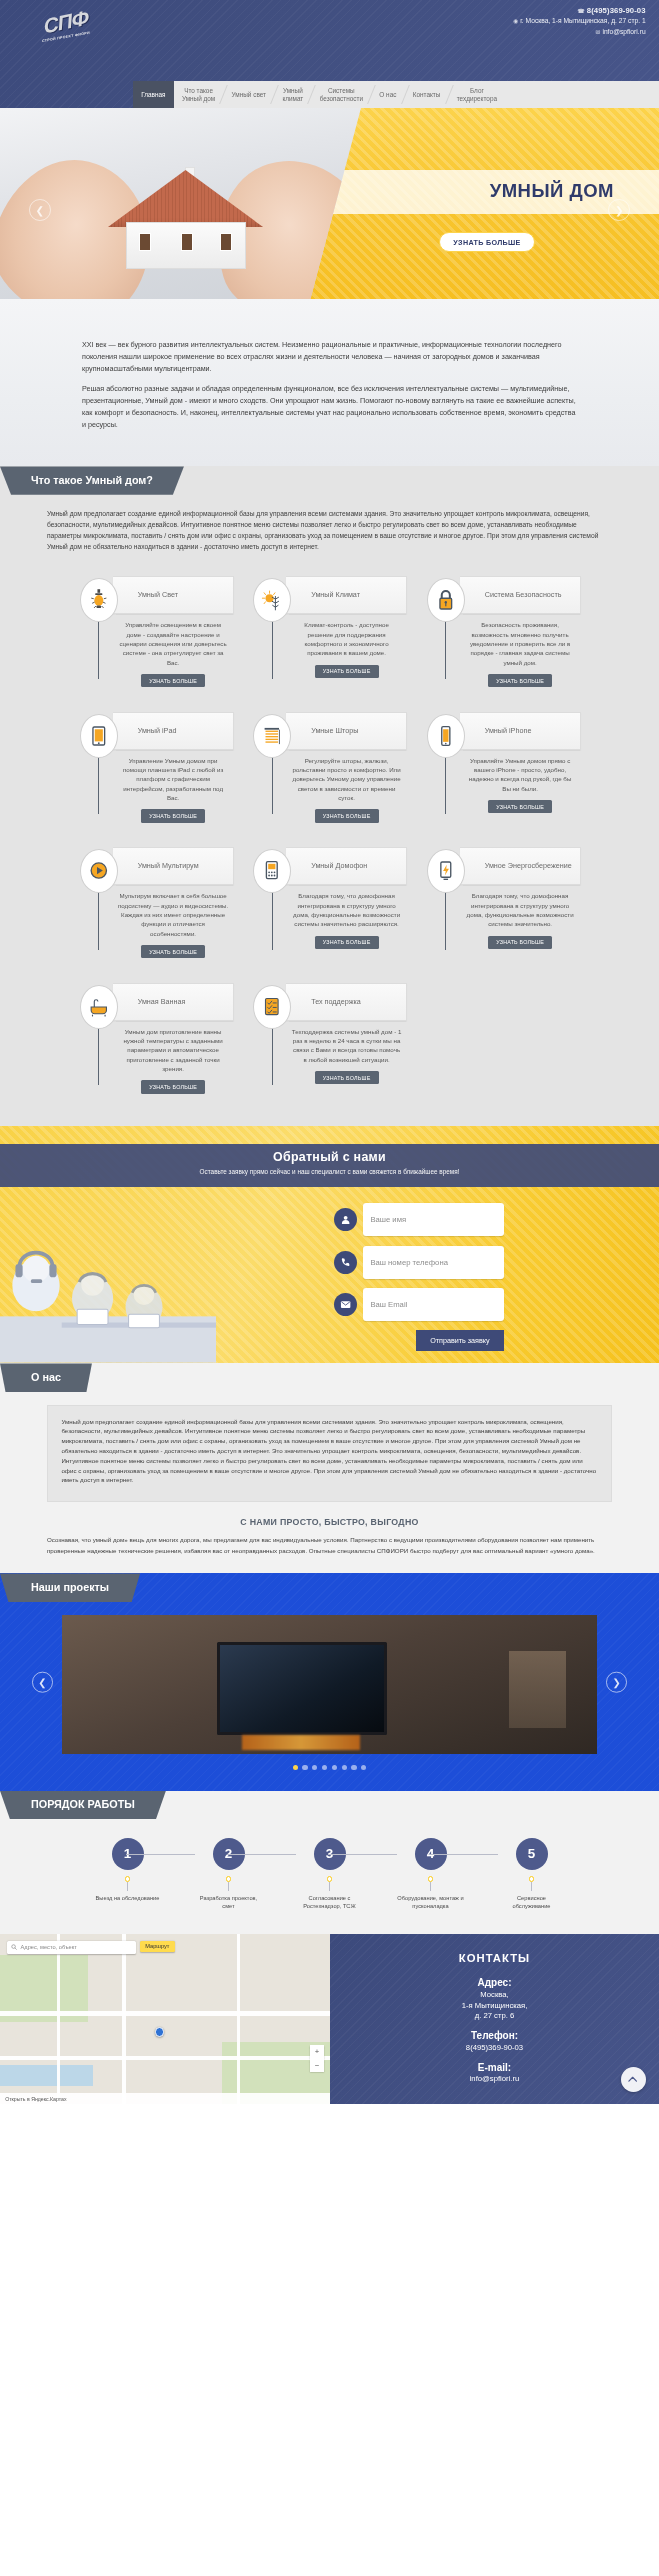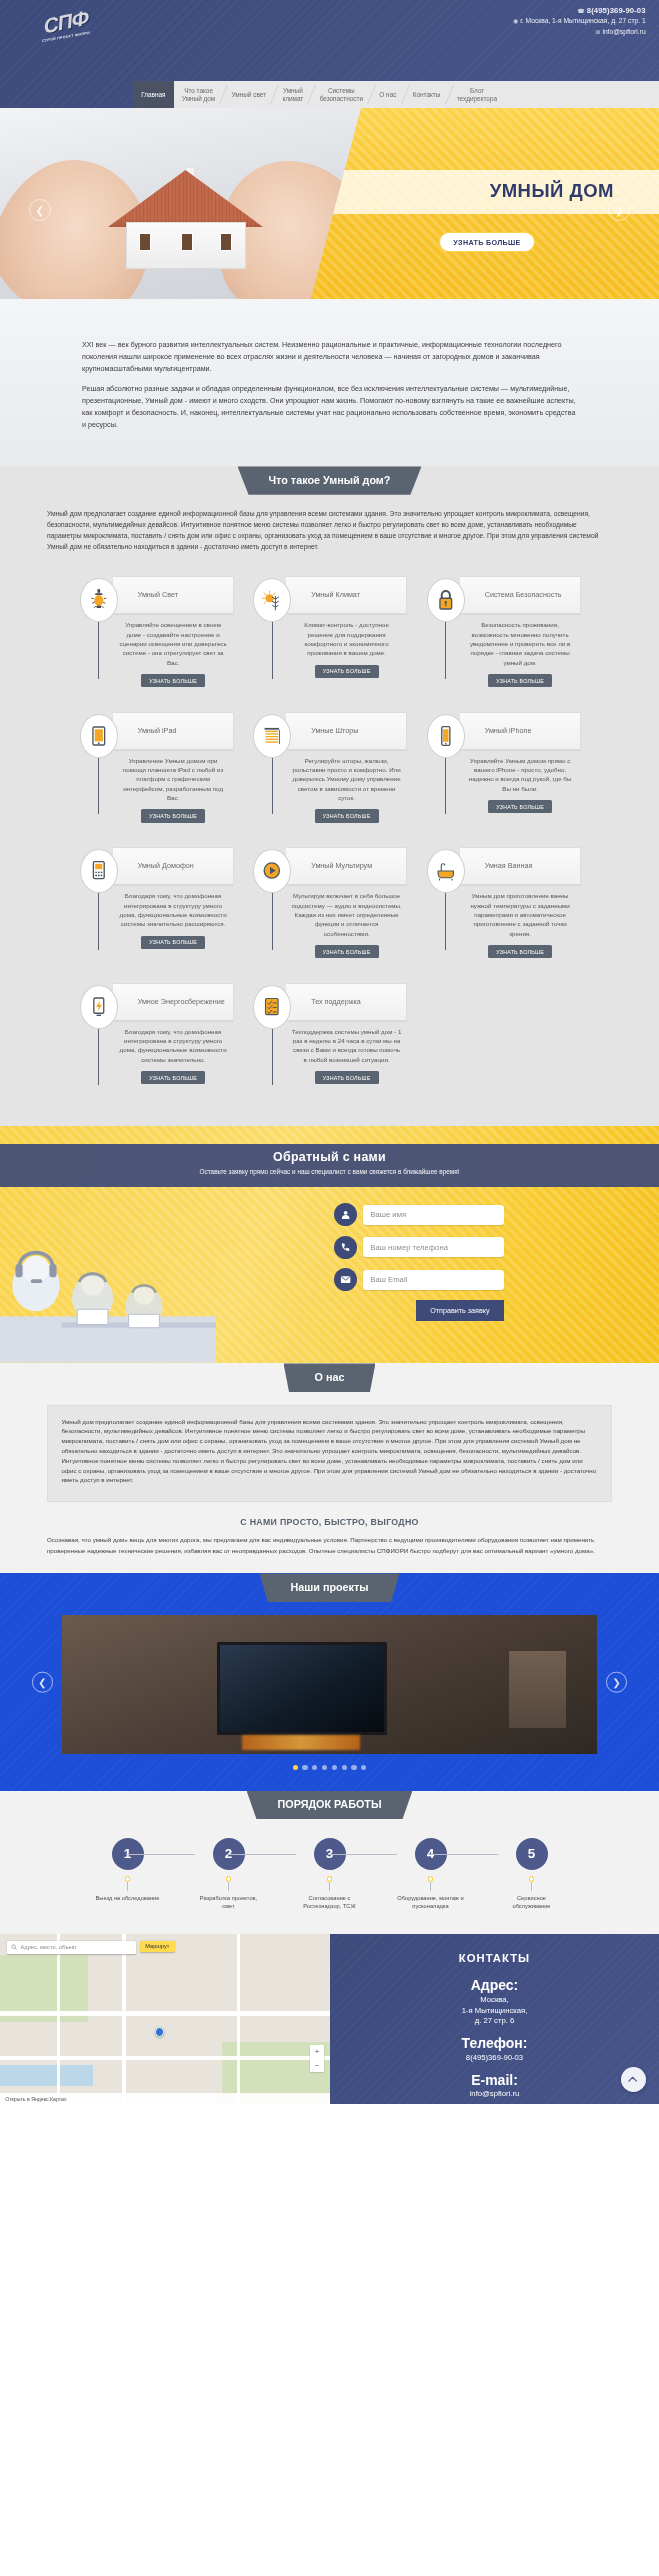--- a/index.html
+++ b/index.html
@@ -193,21 +193,21 @@
   
   .intro {
     position:relative; padding: 40px 82px 27px;
     background: linear-gradient(180deg,#f4f5f7 0%, #eceef1 60%, #e8eaee 100%);
     color:#3c3c3c;
   }
   .intro p { font-size: 7.2px; line-height: 12px; margin-bottom: 8.2px; }
 
   
   .section-grey { background:#e4e4e4; padding-bottom: 20.6px; }
-  .ribbon-wrap { display:flex; justify-content:center; padding-top: 0; }
+  .ribbon-wrap { display:flex; padding-top: 0; }
   .ribbon {
     background:#5a6471; color:#fff;
     font-size: 10.8px; font-weight: bold;
     padding: 7.2px 31px 9.3px;
     clip-path: polygon(0 0, 100% 0, 94% 100%, 6% 100%);
     text-align:center;
   }
   .whatis-body {
     margin: 14.4px 47px 0; font-size: 6.7px; line-height: 10.8px; color:#3f3f3f;
   }
@@ -277,21 +277,21 @@
   .field {
     display:flex; align-items:center; margin-bottom: 9.3px;
   }
   .field .fico {
     width: 23px; height: 23px; border-radius:50%;
     background:#3e4a78; color:#fff;
     display:flex; align-items:center; justify-content:center;
     flex:0 0 23px; margin-right: 6.2px;
   }
   .field input {
-    flex:1; height: 20px; border:0; border-radius: 3px;
+    flex:1; height: 33px; border:0; border-radius: 3px;
     padding: 0 7.2px; font-size: 7.7px; color:#555;
     font-family:"Liberation Sans", sans-serif;
     background:#fff; outline:0;
     box-shadow: 0 0.5px 1px rgba(0,0,0,.12);
   }
   .field input::placeholder { color:#8e8e8e; }
   .submit-btn {
     display:block; margin: 3.1px 0 0 auto;
     background:#3e4a78; color:#fff; border:0; border-radius: 0;
     padding: 5.7px 14.4px; font-size: 7.2px; cursor:pointer;
@@ -442,21 +442,21 @@
   }
   .contacts-panel::before{
     content:""; position:absolute; inset:0;
     background: repeating-linear-gradient(135deg, rgba(255,255,255,.035) 0 1px, rgba(255,255,255,0) 1px 6.2px);
   }
   .contacts-panel h2 {
     text-align:center; font-size: 11.3px; font-weight:bold;
     letter-spacing: 1px; margin-bottom: 13.4px; position:relative;
   }
   .cinfo { position:relative; text-align:center; margin-bottom: 8.2px; }
-  .cinfo .lbl { font-size: 14px; font-weight:bold; }
+  .cinfo .lbl { font-size: 10px; font-weight:bold; }
   .cinfo .val { font-size: 7.7px; line-height: 10.8px; margin-top: 1.5px; }
   .scroll-top {
     position:absolute; right: 13.4px; bottom: 12.4px;
     width: 25px; height: 25px; border-radius:50%;
     background: rgba(255,255,255,.92); color:#4e5a8c;
     display:flex; align-items:center; justify-content:center;
     font-size: 12.4px; cursor:pointer;
     box-shadow: 0 1px 3.1px rgba(0,0,0,.25);
   }
 </style>
@@ -700,20 +700,37 @@
         </div>
         <div class="card-body">
           <div>Управляйте Умным домом прямо с вашего iPhone - просто, удобно, надежно и всегда под рукой, где бы Вы ни были.</div>
           <button class="card-btn">УЗНАТЬ БОЛЬШЕ</button>
         </div>
       </div>
 
       <div class="card">
         <div class="bubble">
           <svg class="icon-svg" viewBox="0 0 48 52">
+            <circle cx="24" cy="25" r="17" fill="#f5a623" stroke="#4a5663" stroke-width="3"></circle>
+            <path d="M20 17 L33 25 L20 33 Z" fill="#4a5663"></path>
+          </svg>
+        </div>
+        <div class="stem"></div>
+        <div class="card-head">
+          <div class="card-title">Умный Мультирум</div>
+        </div>
+        <div class="card-body">
+          <div>Мультирум включает в себя большое подсистему — аудио и видеосистемы. Каждая из них имеет определенные функции и отличается особенностями.</div>
+          <button class="card-btn">УЗНАТЬ БОЛЬШЕ</button>
+        </div>
+      </div>
+
+      <div class="card">
+        <div class="bubble">
+          <svg class="icon-svg" viewBox="0 0 48 52">
             <rect x="12" y="5" width="24" height="38" rx="3" fill="none" stroke="#4a5663" stroke-width="3"></rect>
             <rect x="16" y="10" width="16" height="12" fill="#f5a623"></rect>
             <g fill="#4a5663">
                 <circle cx="18" cy="29" r="2"></circle>
                 <circle cx="24" cy="29" r="2"></circle>
                 <circle cx="30" cy="29" r="2"></circle>
             <circle cx="18" cy="36" r="2"></circle>
                 <circle cx="24" cy="36" r="2"></circle>
                 <circle cx="30" cy="36" r="2"></circle>
               </g>
@@ -725,67 +742,50 @@
         </div>
         <div class="card-body">
           <div>Благодаря тому, что домофонная интегрирована в структуру умного дома, функциональные возможности системы значительно расширяются.</div>
           <button class="card-btn">УЗНАТЬ БОЛЬШЕ</button>
         </div>
       </div>
 
       <div class="card">
         <div class="bubble">
           <svg class="icon-svg" viewBox="0 0 48 52">
-            <circle cx="24" cy="25" r="17" fill="#f5a623" stroke="#4a5663" stroke-width="3"></circle>
-            <path d="M20 17 L33 25 L20 33 Z" fill="#4a5663"></path>
+            <rect x="13" y="6" width="22" height="34" rx="3" fill="none" stroke="#4a5663" stroke-width="3"></rect>
+            <path d="M26 12 L18 26 H24 L22 36 L31 21 H25 Z" fill="#f5a623"></path>
+            <rect x="19" y="43" width="10" height="3" fill="#4a5663"></rect>
           </svg>
         </div>
         <div class="stem"></div>
         <div class="card-head">
-          <div class="card-title">Умный Мультирум</div>
+          <div class="card-title">Умное Энергосбережение</div>
         </div>
         <div class="card-body">
-          <div>Мультирум включает в себя большое подсистему — аудио и видеосистемы. Каждая из них имеет определенные функции и отличается особенностями.</div>
+          <div>Благодаря тому, что домофонная интегрирована в структуру умного дома, функциональные возможности системы значительно.</div>
           <button class="card-btn">УЗНАТЬ БОЛЬШЕ</button>
         </div>
       </div>
 
       <div class="card">
         <div class="bubble">
           <svg class="icon-svg" viewBox="0 0 48 52">
             <path d="M7 26 H41 V33 a8 8 0 0 1 -8 8 H15 a8 8 0 0 1 -8 -8 Z" fill="#f5a623" stroke="#4a5663" stroke-width="2.5"></path>
             <path d="M14 26 V14 a4 4 0 0 1 8 0" fill="none" stroke="#4a5663" stroke-width="2.5"></path>
             <line x1="10" y1="43" x2="10" y2="47" stroke="#4a5663" stroke-width="2.5"></line>
             <line x1="38" y1="43" x2="38" y2="47" stroke="#4a5663" stroke-width="2.5"></line>
           </svg>
         </div>
         <div class="stem"></div>
         <div class="card-head">
           <div class="card-title">Умная Ванная</div>
         </div>
         <div class="card-body">
           <div>Умным дом приготовление ванны нужной температуры с заданными параметрами и автоматическое приготовление с заданной точки зрения.</div>
-          <button class="card-btn">УЗНАТЬ БОЛЬШЕ</button>
-        </div>
-      </div>
-
-      <div class="card">
-        <div class="bubble">
-          <svg class="icon-svg" viewBox="0 0 48 52">
-            <rect x="13" y="6" width="22" height="34" rx="3" fill="none" stroke="#4a5663" stroke-width="3"></rect>
-            <path d="M26 12 L18 26 H24 L22 36 L31 21 H25 Z" fill="#f5a623"></path>
-            <rect x="19" y="43" width="10" height="3" fill="#4a5663"></rect>
-          </svg>
-        </div>
-        <div class="stem"></div>
-        <div class="card-head">
-          <div class="card-title">Умное Энергосбережение</div>
-        </div>
-        <div class="card-body">
-          <div>Благодаря тому, что домофонная интегрирована в структуру умного дома, функциональные возможности системы значительно.</div>
           <button class="card-btn">УЗНАТЬ БОЛЬШЕ</button>
         </div>
       </div>
 
       <div class="card">
         <div class="bubble">
           <svg class="icon-svg" viewBox="0 0 48 52">
             <rect x="10" y="7" width="28" height="36" rx="3" fill="#f5a623" stroke="#4a5663" stroke-width="2.5"></rect>
             <g stroke="#4a5663" stroke-width="2.2" stroke-linecap="round" fill="none">
               <path d="M15 17 l3 3 l6 -7"></path>

